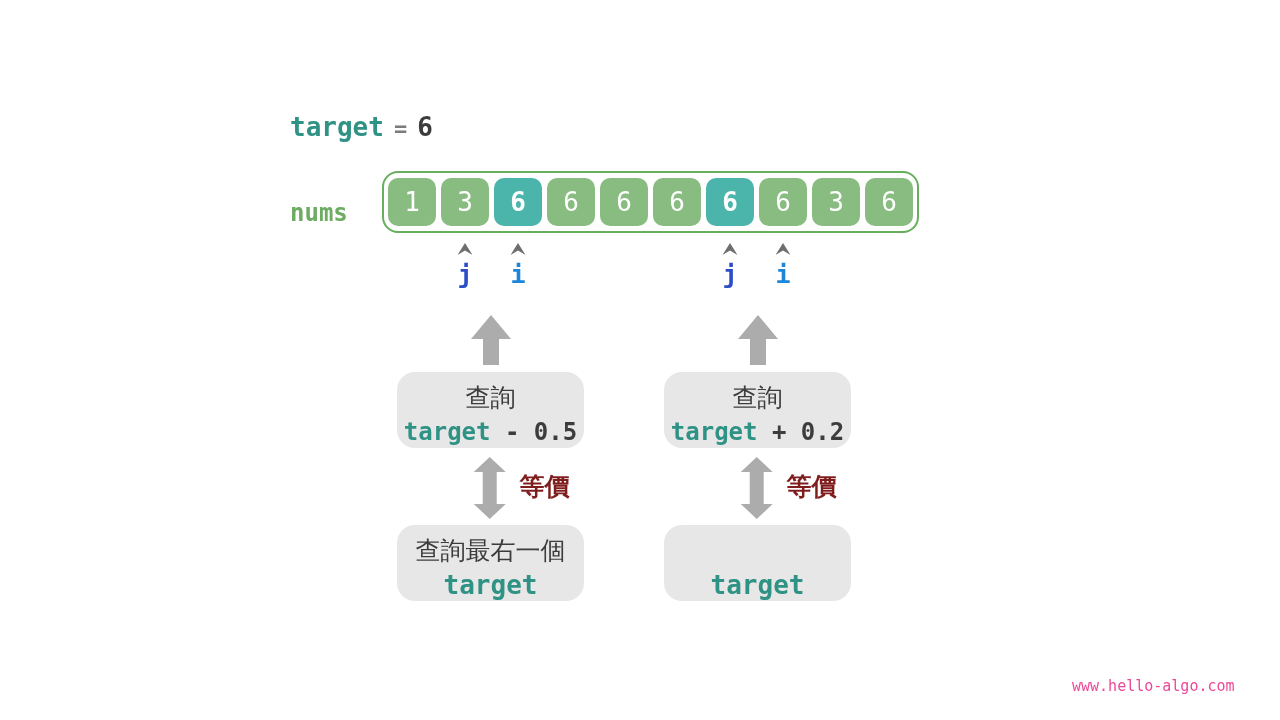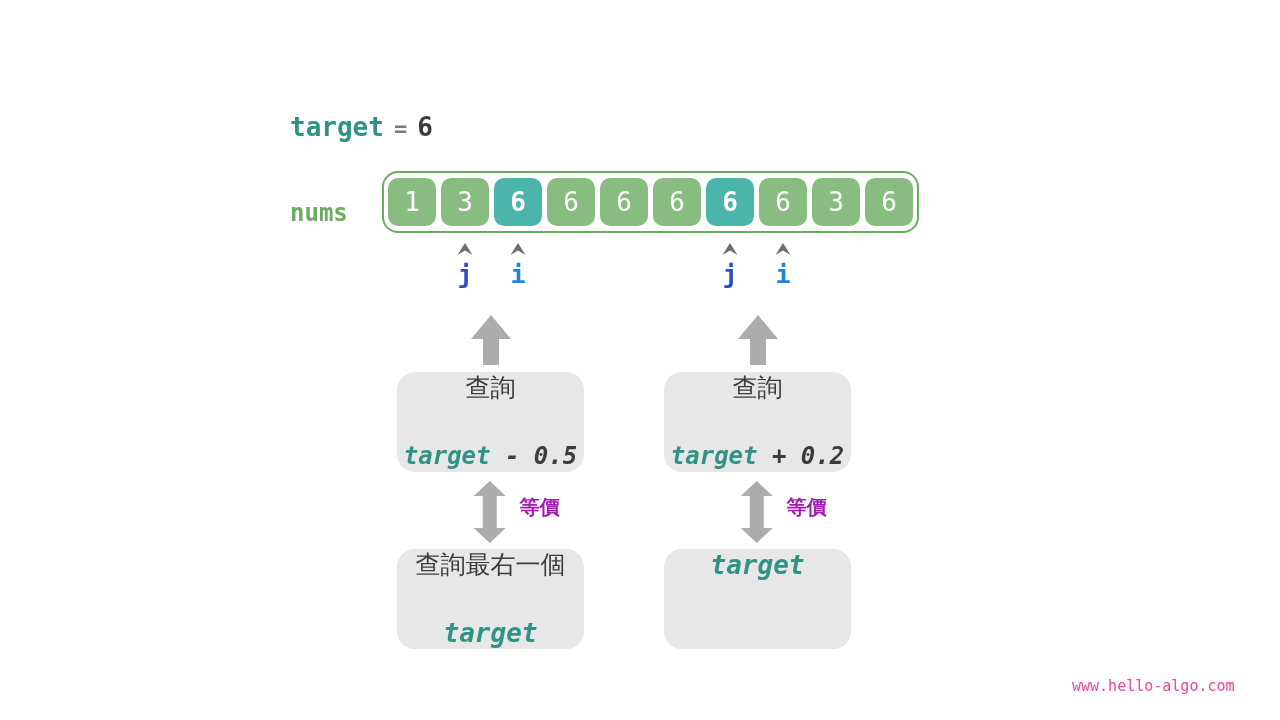--- a/index.html
+++ b/index.html
@@ -50,37 +50,37 @@
 
   
   .column {
     position:absolute; top:315px; width:187px;
     display:flex; flex-direction:column; align-items:center;
   }
   .col-0 { left:397px; }
   .col-1 { left:664px; }
   .big-arrow { margin-bottom:7px; display:block; }
   .qbox {
-    width:187px; height:100px; background:#E8E7E7; border-radius:18px;
-    display:flex; flex-direction:column; align-items:center; justify-content:space-between;
+    width:187px; height:76px; background:#E8E7E7; border-radius:18px;
+    display:flex; flex-direction:column; align-items:center; justify-content:flex-end;
     gap:4px; box-sizing:border-box;
   }
   .cn { font-size:25px; color:#3C3C3C; line-height:30px; }
   .expr {
     font-family:"DejaVu Sans Mono", monospace; font-weight:bold; font-size:24px;
-    white-space:pre; line-height:32px;font-style:italic;
+    white-space:pre; line-height:32px;
   }
   .expr .teal, .expr.teal { color:#2E9284; }
   .expr .dark { color:#3C3C3C; }
   .bottom-expr { font-size:26px; }
   .equiv-row { position:relative; height:62px; width:100%; margin:9px 0 6px; }
   .dbl-arrow { position:absolute; left:50%; transform:translateX(-54%); top:0; }
   .equiv-label {
     position:absolute; left:calc(50% + 29px); top:13px;
-    font-weight:bold; font-size:20px; color:#a21caf;
+    font-weight:bold; font-size:25px; color:#7f1d1d;
   }
 
   .watermark {
     position:absolute; left:1072px; top:677px;
     font-family:"DejaVu Sans Mono", monospace; font-size:15px; color:#ec4899;
   }
 </style>
 </head>
 <body>
 

